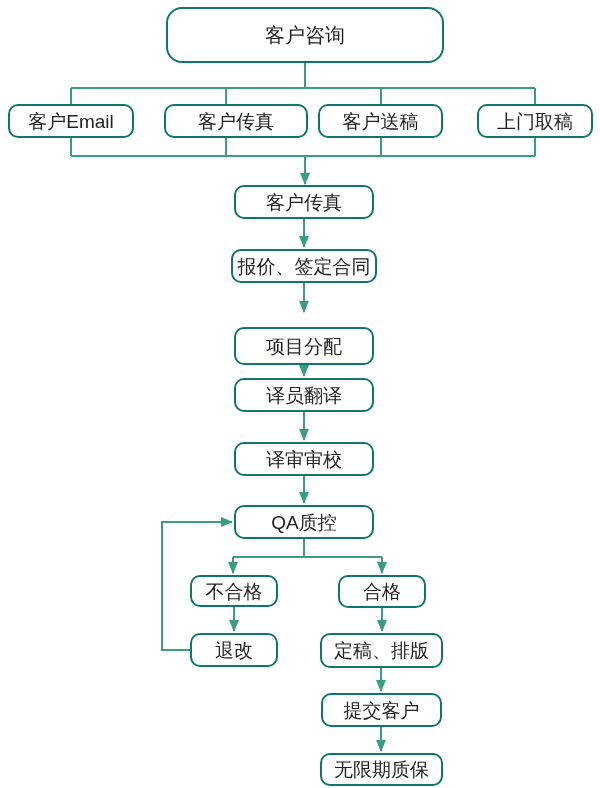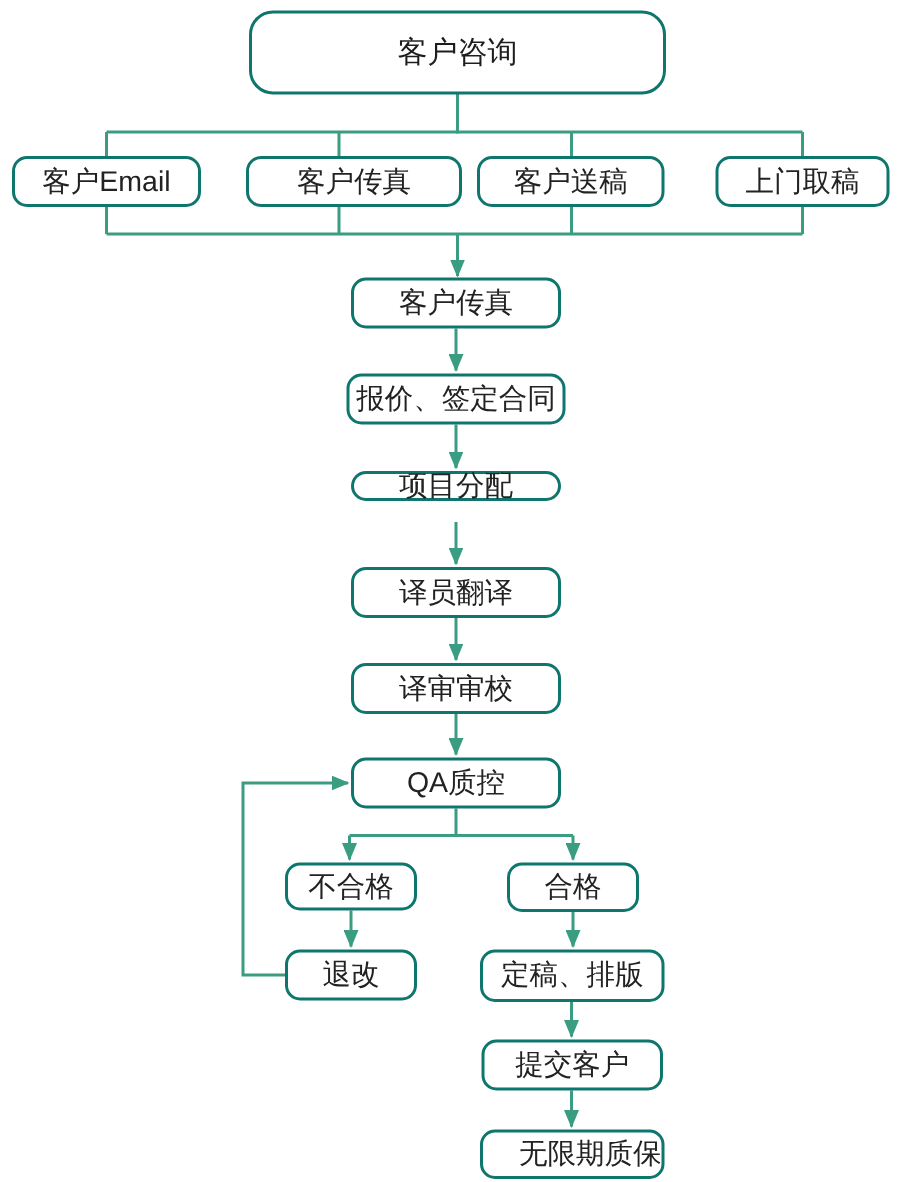--- a/index.html
+++ b/index.html
@@ -47,32 +47,32 @@
     color: #00807f;
     text-align: left;
   }
   #n-email    { left: 8px;   top: 104px; width: 126px; height: 34px; }
   #n-fax      { left: 164px; top: 104px; width: 144px; height: 34px; }
   #n-delivery { left: 318px; top: 104px; width: 125px; height: 34px; }
   #n-pickup   { left: 477px; top: 104px; width: 116px; height: 34px; }
 
   #n-step-0 { left: 234px; top: 185px; width: 140px; height: 34px; }
   #n-step-1 { left: 231px; top: 249px; width: 146px; height: 34px; }
-  #n-step-2 { left: 234px; top: 314px; width: 140px; height: 20px; }
+  #n-step-2 { left: 234px; top: 327px; width: 140px; height: 38px; }
   #n-step-3 { left: 234px; top: 378px; width: 140px; height: 34px; }
   #n-step-4 { left: 234px; top: 442px; width: 140px; height: 34px; text-align: right; }
   #n-step-5 { left: 234px; top: 505px; width: 140px; height: 34px; }
 
   #n-fail  { left: 190px; top: 575px; width: 88px;  height: 32px; }
   #n-pass  { left: 338px; top: 575px; width: 88px;  height: 33px; font-family: Liberation Serif, serif; }
   #n-redo  { left: 190px; top: 633px; width: 88px;  height: 34px; }
 
   #n-final-0 { left: 320px; top: 633px; width: 123px; height: 35px; }
   #n-final-1 { left: 321px; top: 693px; width: 121px; height: 34px; }
-  #n-final-2 { left: 320px; top: 753px; width: 123px; height: 33px; justify-content: flex-end; }
+  #n-final-2 { left: 320px; top: 753px; width: 123px; height: 33px; }
 </style>
 </head>
 <body>
 
 <div id="canvas">
 
   <svg id="connectors" viewBox="0 0 600 788" xmlns="http://www.w3.org/2000/svg">
     <defs>
       <marker id="arr" viewBox="0 0 12 10" refX="11" refY="5" markerWidth="12" markerHeight="10" markerUnits="userSpaceOnUse" orient="auto">
         <path d="M0,0 L12,5 L0,10 Z" fill="#3a9c81"></path>

